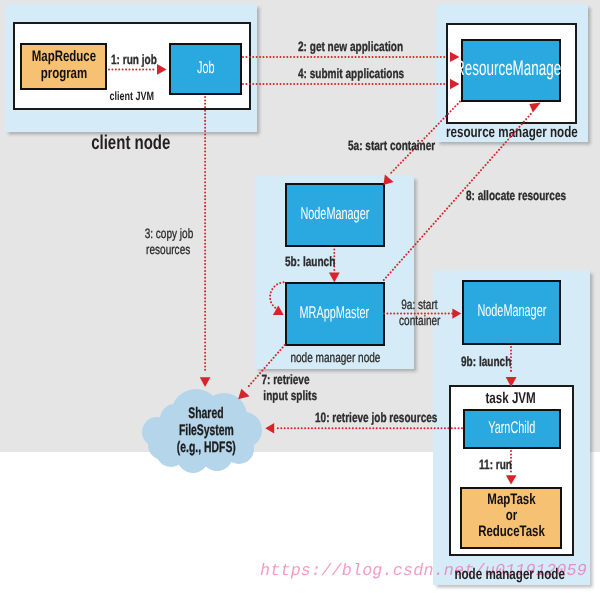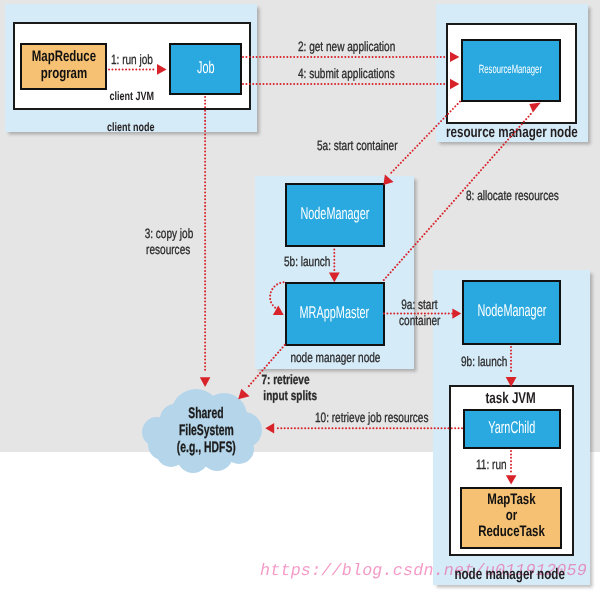--- a/index.html
+++ b/index.html
@@ -19,21 +19,21 @@
   .box > span i{font-style:normal;}
   .blue{background:#29a9e0;color:#ffffff;}
   .orange{background:#f7c173;color:#111111;font-weight:bold;}
   .lbl{position:absolute;color:#231f20;font-weight:bold;text-align:center;
        white-space:nowrap;}
   .lbl .ln{display:block;}
   .lbl i{font-style:normal;display:inline-block;transform:scaleX(0.75);transform-origin:center;}
   .alabel{position:absolute;color:#2b2b2b;line-height:16px;font-size:13.5px;}
   .alabel .ln{display:block;white-space:nowrap;}
   .alabel .ln i{font-style:normal;display:inline-block;transform:scaleX(0.745);transform-origin:center;-webkit-text-stroke:0.3px currentColor;}
-  .alabel.L{text-align:left;} .alabel.R{text-align:right;} .alabel.C{text-align:center;}
+  .alabel.L{text-align:center;font-weight:bold;} .alabel.R{text-align:right;} .alabel.C{text-align:center;}
   .alabel.cloud .ln i{transform:scaleX(0.68);}
   .alabel.L .ln i{transform-origin:left;}
   .alabel.R .ln i{transform-origin:right;}
   svg.arrows{position:absolute;left:0;top:0;width:600px;height:593px;pointer-events:none;}
   svg.cloudlayer{position:absolute;left:0;top:0;width:600px;height:593px;pointer-events:none;}
 
   .wm{position:absolute;color:#ec4899;font-family:"Liberation Mono",monospace;white-space:nowrap;opacity:0.55;z-index:5;}
   #labels{position:absolute;left:0;top:0;width:600px;height:593px;}
   .zt{z-index:9;}
 </style>
@@ -53,29 +53,29 @@
       </span>
   </div>
   <div class="box blue" style="left:169px;top:43px;width:73px;height:52px;font-size:17px;">
     <span>
         <span class="ln"><i>Job</i></span>
       </span>
   </div>
   <div class="lbl" style="left:32px;top:89px;width:200px;font-size:12px;">
       <span class="ln"><i>client JVM</i></span>
     </div>
-  <div class="lbl" style="left:31px;top:120px;width:200px;font-size:12px;">
+  <div class="lbl" style="left:31px;top:132px;width:200px;font-size:20px;">
       <span class="ln"><i>client node</i></span>
     </div>
 
   <div class="node" style="left:436px;top:4px;width:151.5px;height:138px;">
   </div>
   <div class="jvm" style="left:446px;top:23px;width:131px;height:101px;">
   </div>
-  <div class="box blue" style="left:461px;top:38.5px;width:99.5px;height:63.5px;font-size:12px;">
+  <div class="box blue" style="left:461px;top:38.5px;width:99.5px;height:63.5px;font-size:21px;">
     <span>
         <span class="ln"><i>ResourceManager</i></span>
       </span>
   </div>
   <div class="lbl" style="left:412px;top:124px;width:200px;font-size:15.5px;">
       <span class="ln"><i>resource manager node</i></span>
     </div>
 
   <div class="node" style="left:255px;top:175.5px;width:159px;height:193.5px;">
   </div>
@@ -183,21 +183,21 @@
   <div class="alabel L" style="left:298px;top:38.5px;width:140px;">
       <span class="ln"><i>2: get new application</i></span>
     </div>
   <div class="alabel R" style="left:120px;top:226px;width:81px;text-align:center;">
       <span class="ln"><i>3: copy job</i></span>
       <span class="ln"><i>resources</i></span>
     </div>
   <div class="alabel L" style="left:298px;top:65.5px;width:140px;">
       <span class="ln"><i>4: submit applications</i></span>
     </div>
-  <div class="alabel L" style="left:317px;top:137.5px;width:120px;">
+  <div class="alabel L" style="left:347px;top:137.5px;width:120px;">
       <span class="ln"><i>5a: start container</i></span>
     </div>
   <div class="alabel L" style="left:284px;top:253.5px;width:70px;">
       <span class="ln"><i>5b: launch</i></span>
     </div>
   <div class="alabel R" style="left:245px;top:372px;width:65px;font-weight:bold;">
       <span class="ln"><i>7: retrieve</i></span>
       <span class="ln"><i>input splits</i></span>
     </div>
   <div class="alabel L" style="left:466px;top:188px;width:130px;">

